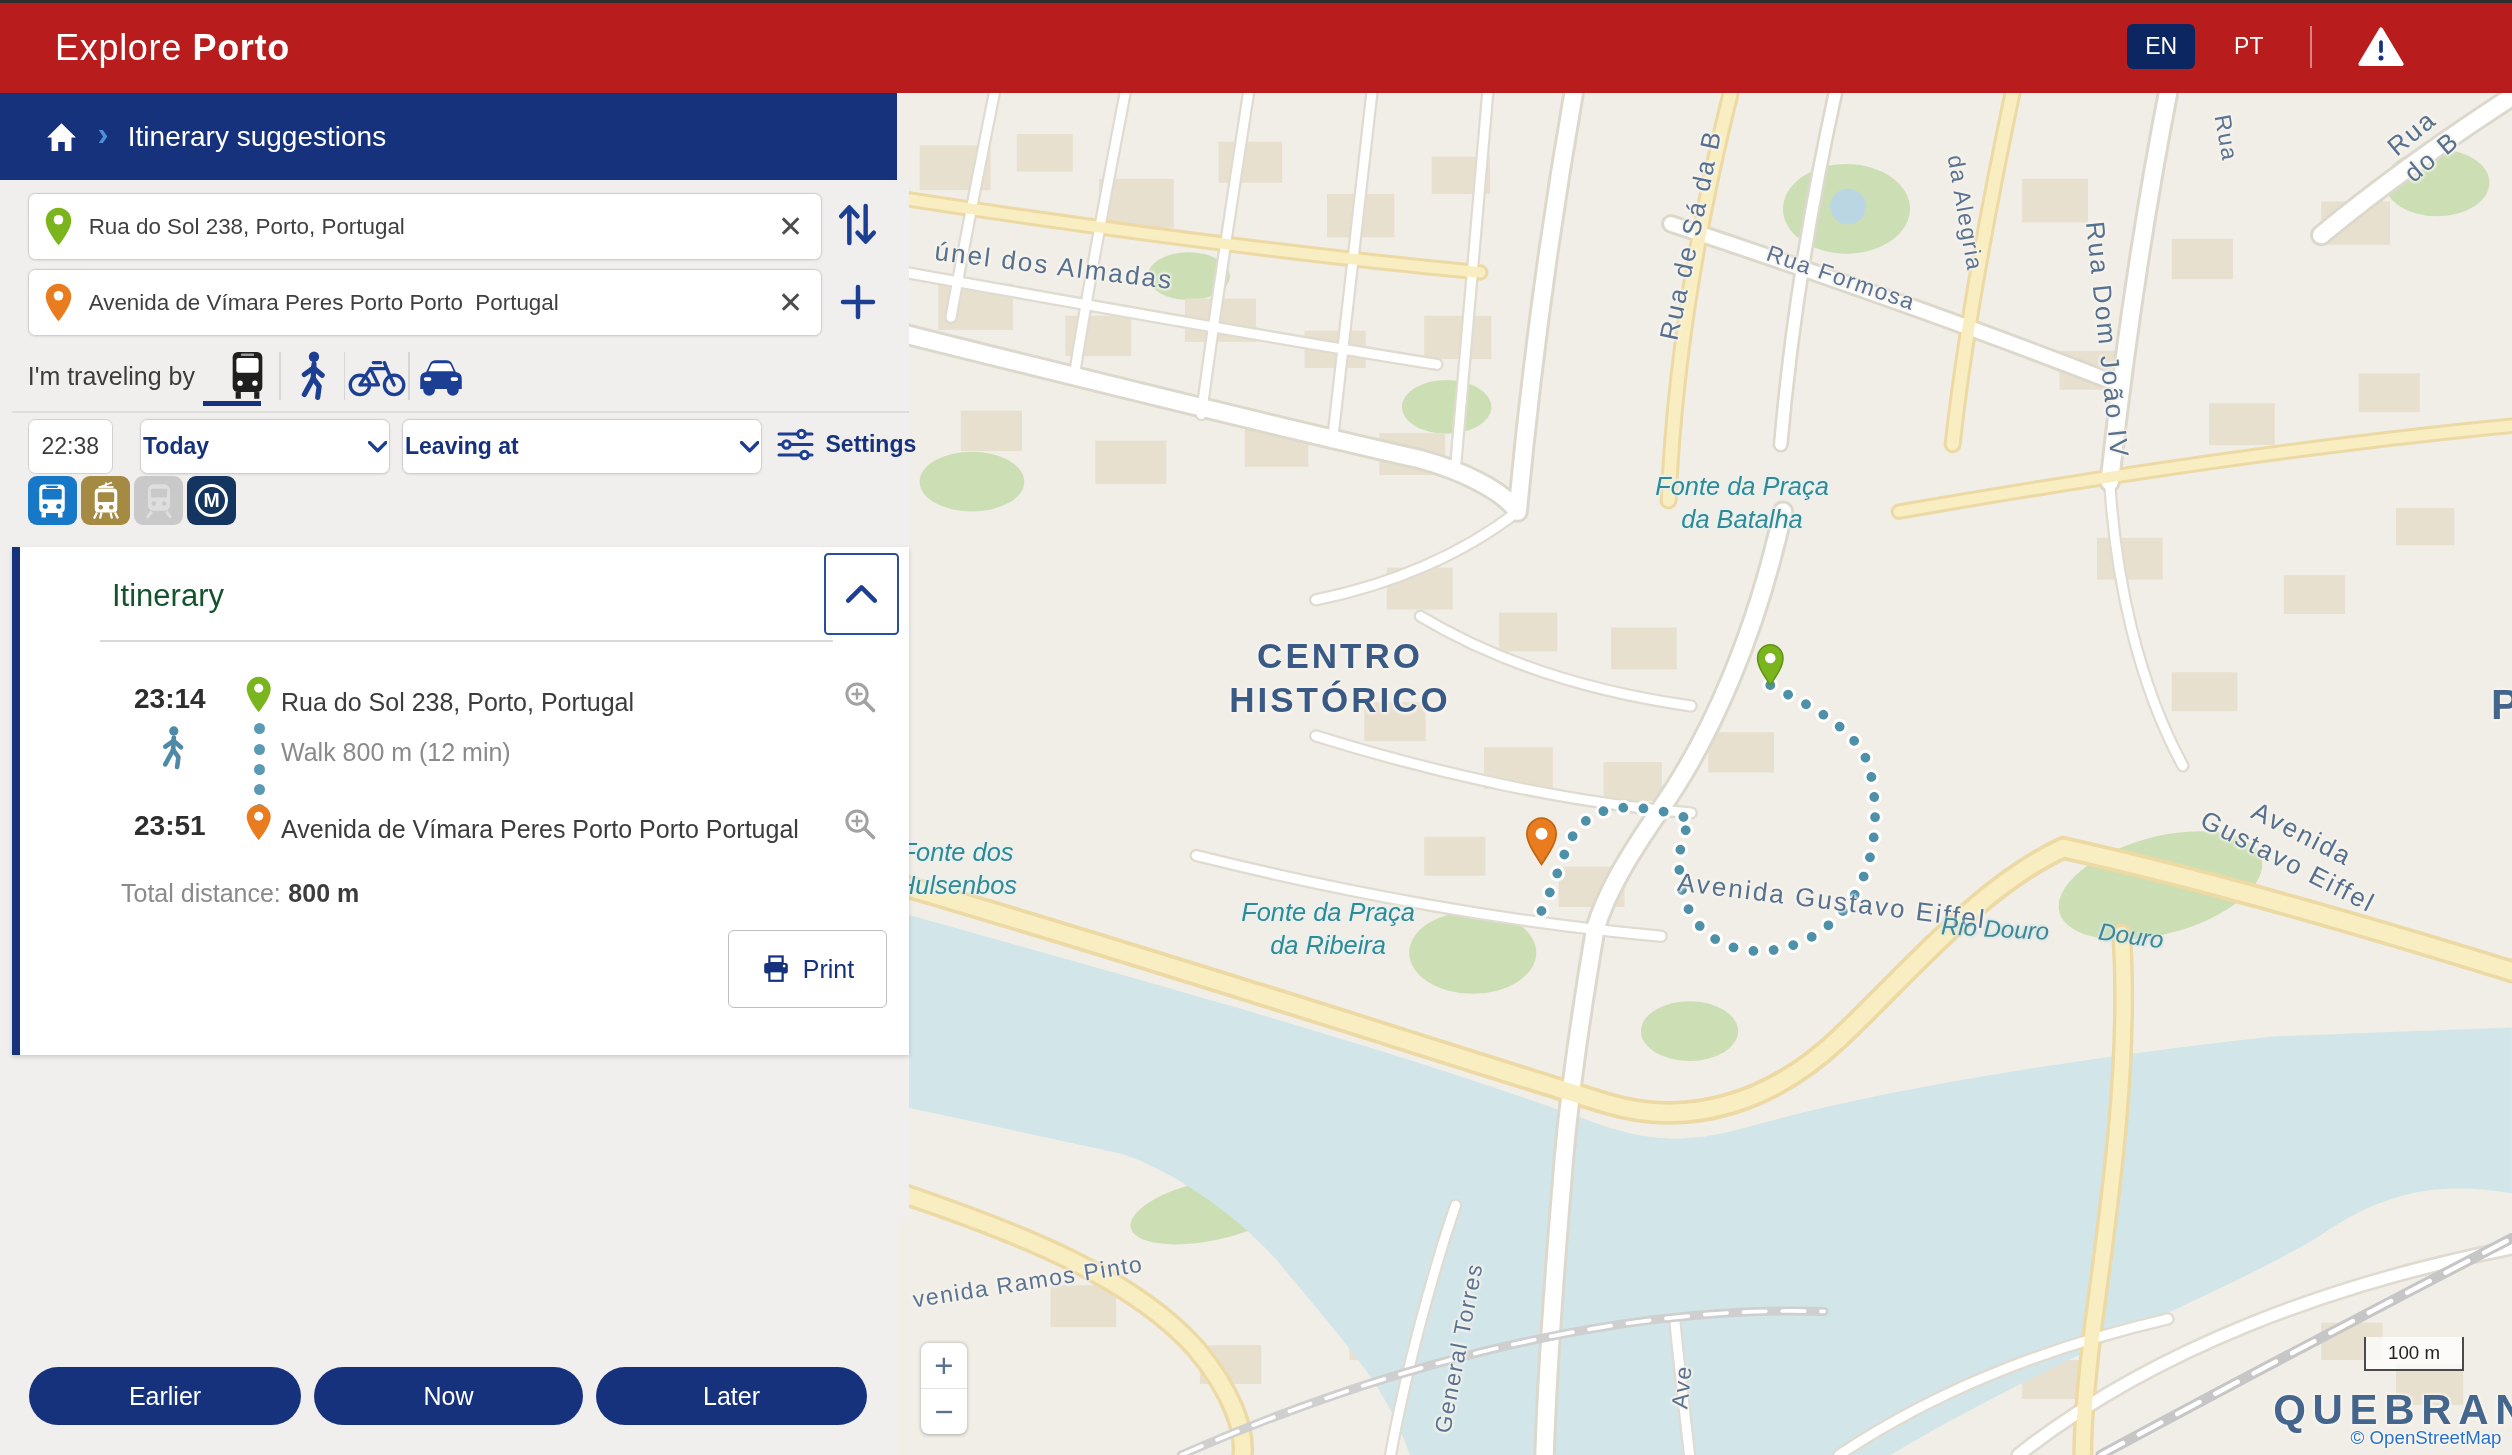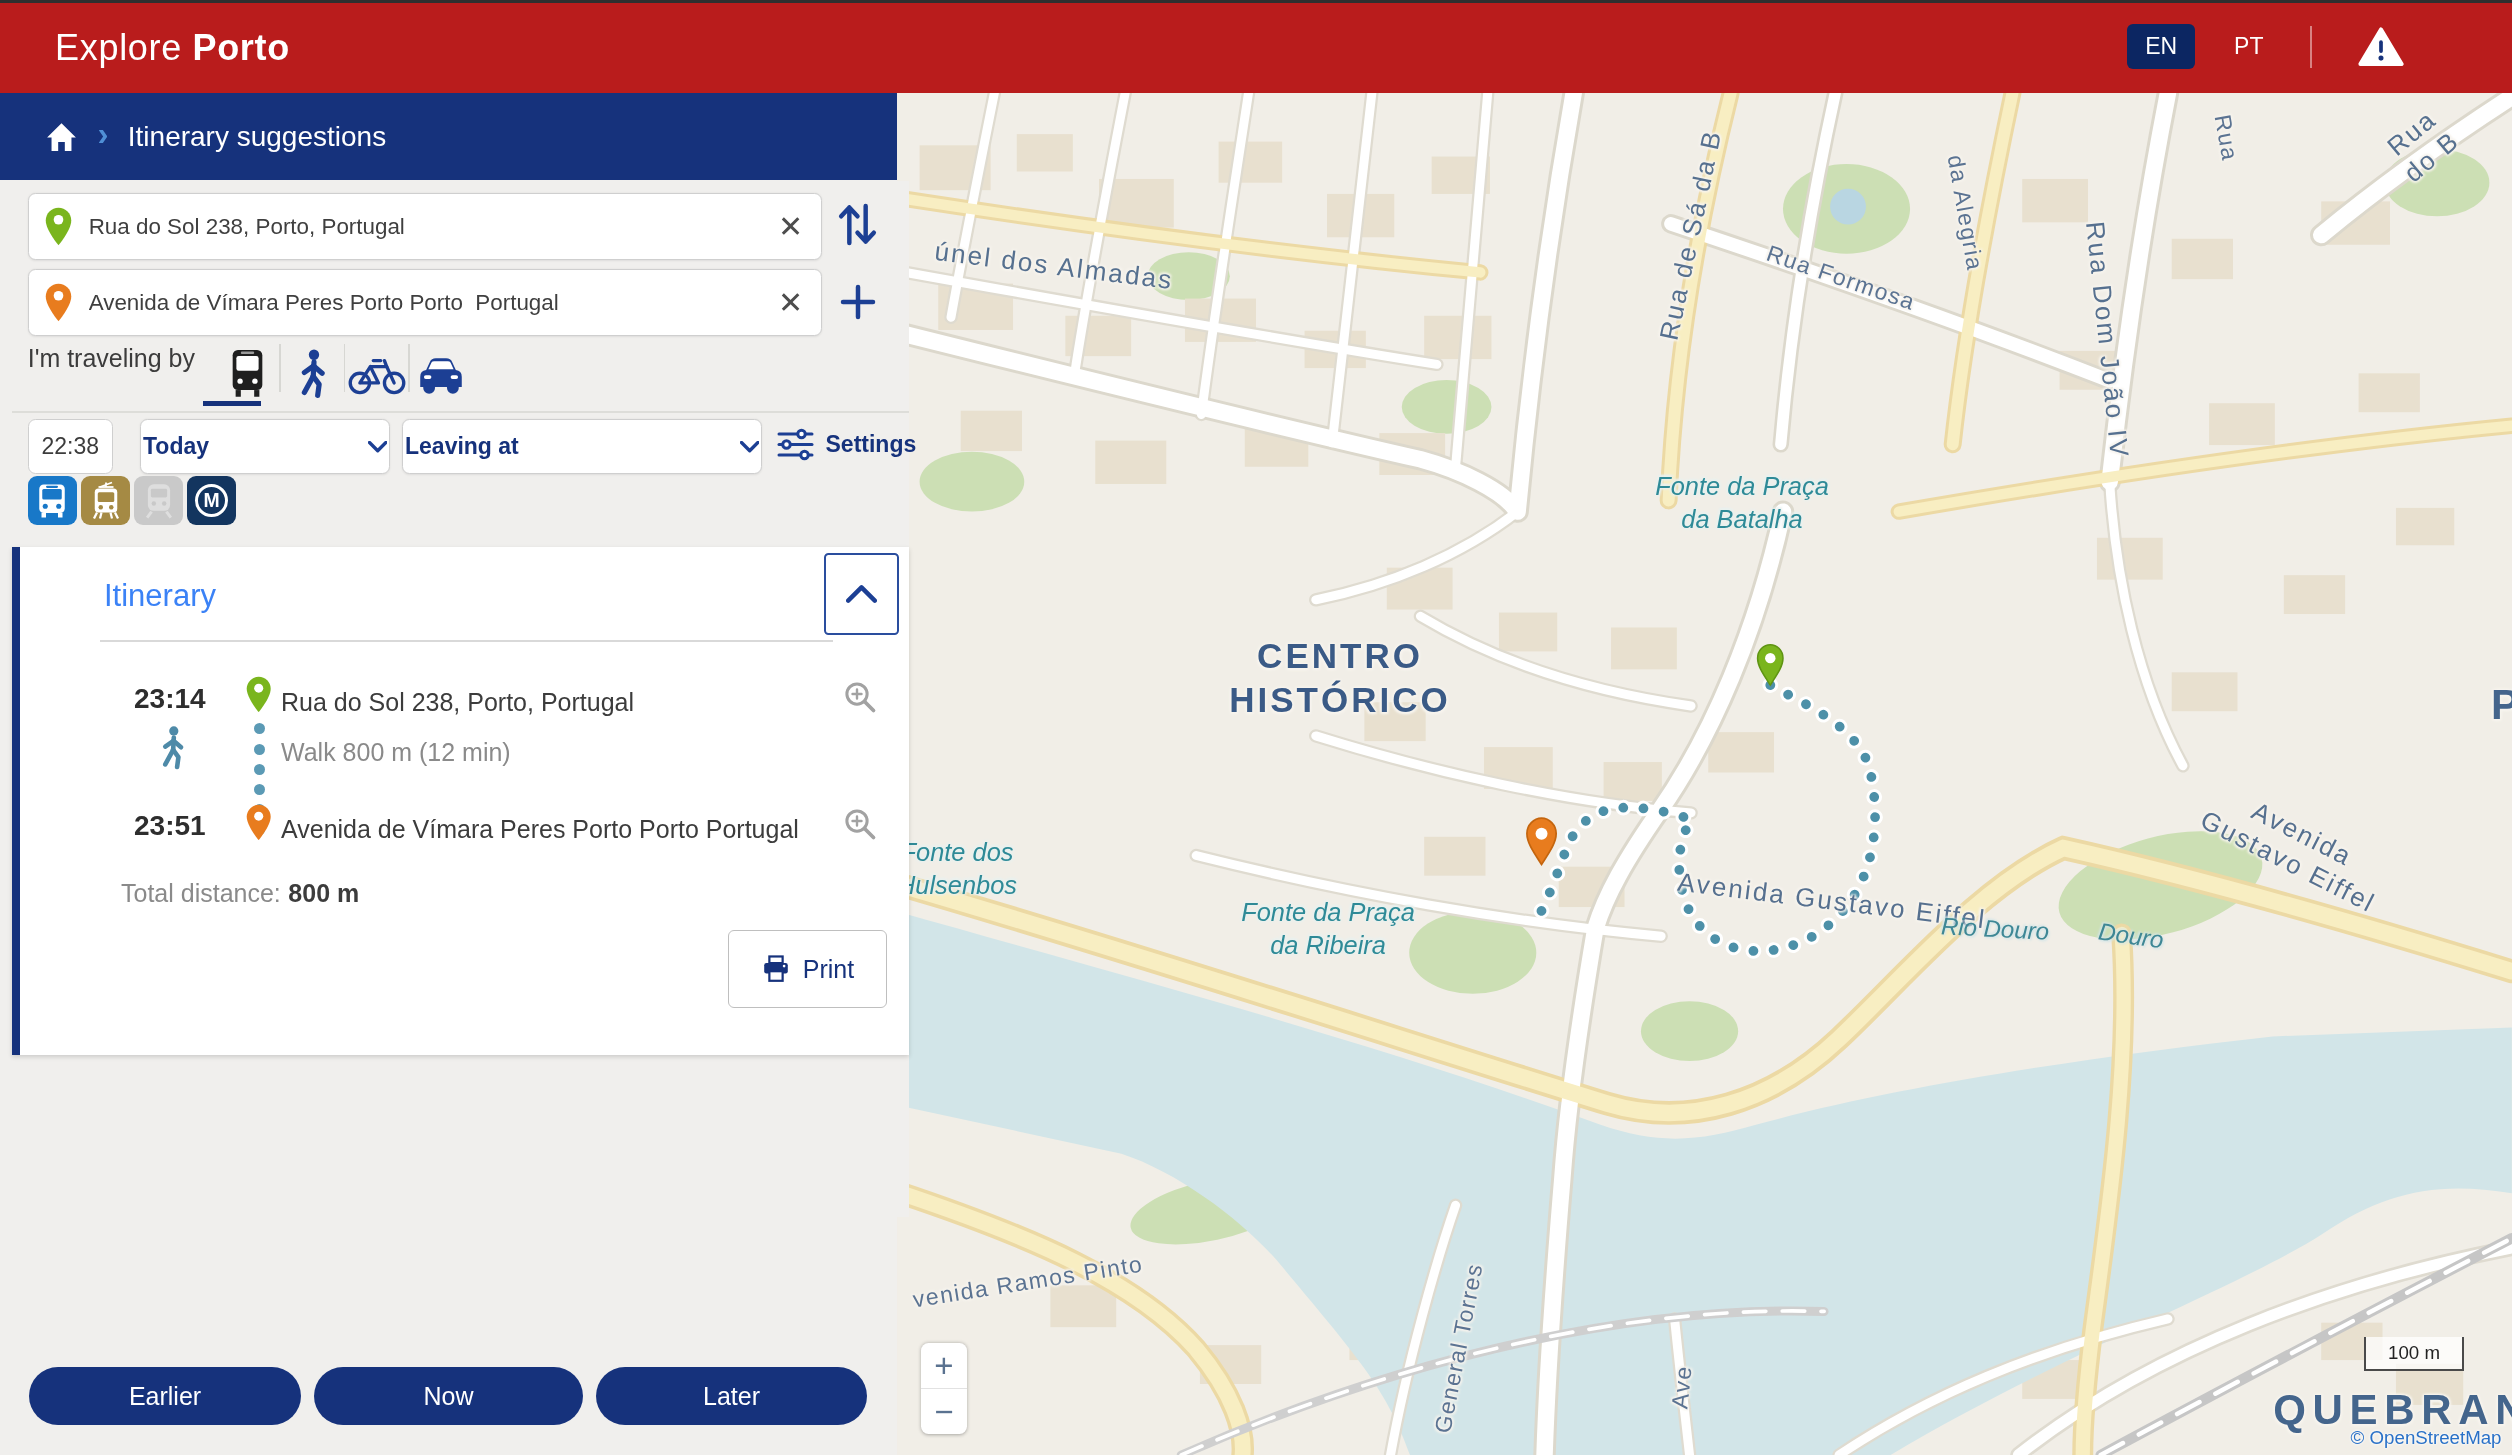--- a/index.html
+++ b/index.html
@@ -28,21 +28,21 @@
   #sidebar { position:absolute; left:0; top:181px; width:897px; height:1036px; background:#f0efed; z-index:20;margin-left:12px; }
   .fieldrow { position:absolute; left:15.7px; width:794px; height:67px; background:#fff;
     border:1.5px solid #cfcfcf; border-radius:7.5px; display:flex; align-items:center;
     box-shadow:0 0.7px 2.2px rgba(0,0,0,.08); }
   .fieldrow input { flex:1; border:none; outline:none; font-size:22.4px; color:#3f3f3f;
     font-family:"Liberation Sans",sans-serif; background:transparent; white-space:pre; }
   .pinwrap { width:60px; display:flex; justify-content:center; }
   .clearbtn { width:60px; text-align:center; font-size:30px; color:#4d4d4d; font-weight:300; cursor:pointer; }
   .sidebtn { position:absolute; cursor:pointer; }
 
-  #travelrow { position:absolute; left:15.7px; top:163px; height:64px; display:flex; }
+  #travelrow { position:absolute; left:15.7px; top:163px; height:64px; display:flex; align-items:center; }
   #travelrow .lbl { font-size:25px; color:#3c3c3c; margin-right:21px; }
   .modeicon { display:flex; align-items:center; justify-content:center; width:63px; height:60px; cursor:pointer; }
   .modesep { width:1.5px; height:48px; background:#d7d7d3; }
   #modeline { position:absolute; left:191px; top:220px; width:58px; height:5.2px; background:#16327c; }
   #rowdivider { position:absolute; left:0; top:230px; width:897px; height:1.5px; background:#ddddd9; }
 
   .selbox { position:absolute; height:55px; background:#fff; border:1.5px solid #cfcfcf; border-radius:7.5px;
     display:flex; align-items:center; justify-content:space-between; padding:0 2px;
     font-size:23px; font-weight:700; color:#16327c; cursor:pointer; box-shadow:0 0.7px 2.2px rgba(0,0,0,.08); }
   #timebox { position:absolute; left:15.7px; top:238px; width:85px; height:55px; background:#fff;
@@ -52,21 +52,21 @@
     color:#16327c; font-size:23px; font-weight:700; cursor:pointer; }
 
   .submode { position:absolute; top:295px; width:49px; height:49px; border-radius:9px; cursor:pointer;
     display:flex; align-items:center; justify-content:center; }
   #metroCircle { width:33px; height:33px; border:3px solid #fff; border-radius:50%; color:#fff;
     font-size:19.4px; font-weight:700; display:flex; align-items:center; justify-content:center; }
 
   
   #card { position:absolute; left:0; top:366px; width:897px; height:508px; background:#fff;
     border-left:8.2px solid #16327c; box-shadow:0 1.5px 4.5px rgba(0,0,0,.15); }
-  #card h2 { position:absolute; left:84px; top:31px; font-size:31px; font-weight:400; color:#3b82f6; }
+  #card h2 { position:absolute; left:92px; top:31px; font-size:31px; font-weight:400; color:#14532d; }
   #collapse { position:absolute; right:10.5px; top:6px; width:75px; height:82px; background:#fff;
     border:2.2px solid #2a4d9e; border-radius:4.5px; display:flex; align-items:center; justify-content:center; cursor:pointer; }
   #carddiv { position:absolute; left:80px; top:93px; width:733px; height:1.5px; background:#d9d9d9; }
   .legtime { position:absolute; left:114px; width:82px; font-size:28px; font-weight:700; color:#2e2e2e; }
   .leglabel { position:absolute; left:261px; font-size:25px; color:#3c3c3c; }
   .legpin { position:absolute; left:218px; width:42px; display:flex; justify-content:center; }
   .magbtn { position:absolute; left:822px; cursor:pointer; }
   .walktxt { position:absolute; left:261px; font-size:25px; color:#8a8a8a; }
   .dot { position:absolute; left:234px; width:11.2px; height:11.2px; border-radius:50%; background:#5b9ab5; }
   #totalrow { position:absolute; left:101px; top:332px; font-size:25px; color:#8a8a8a; }

